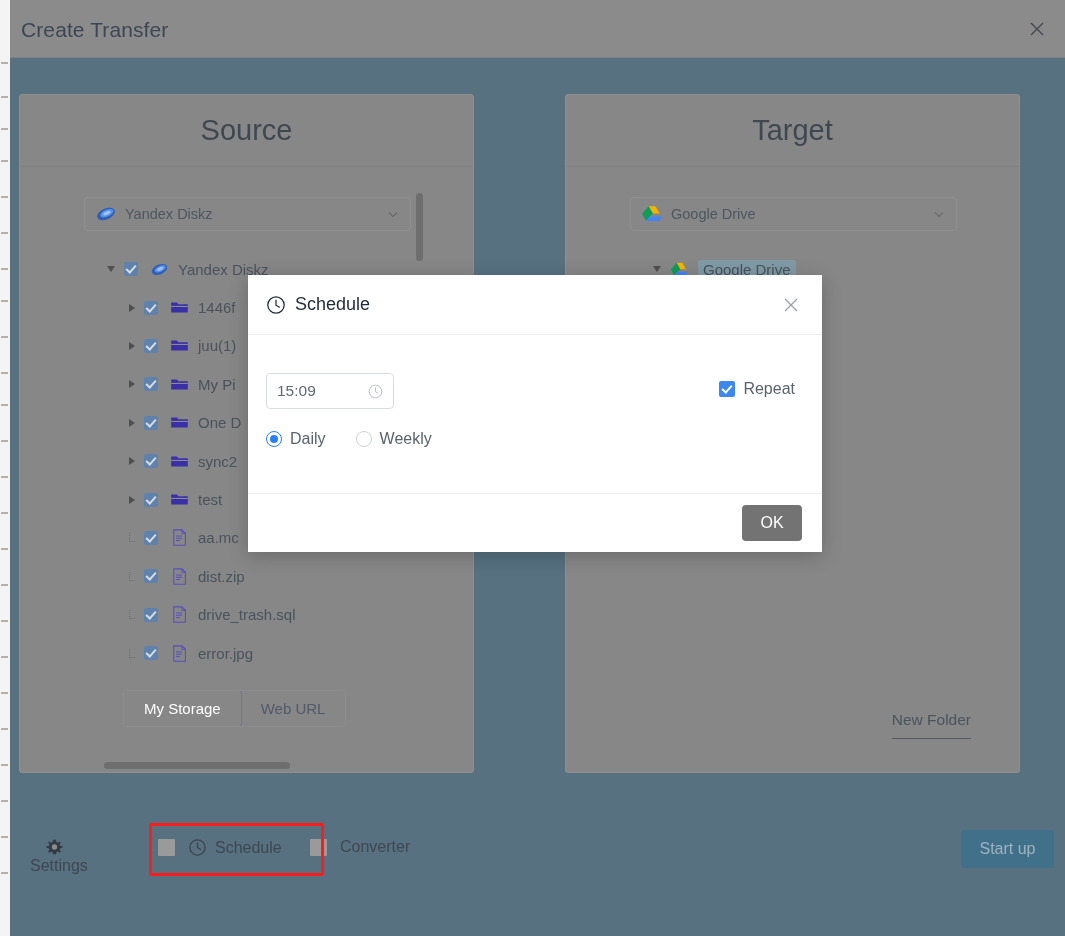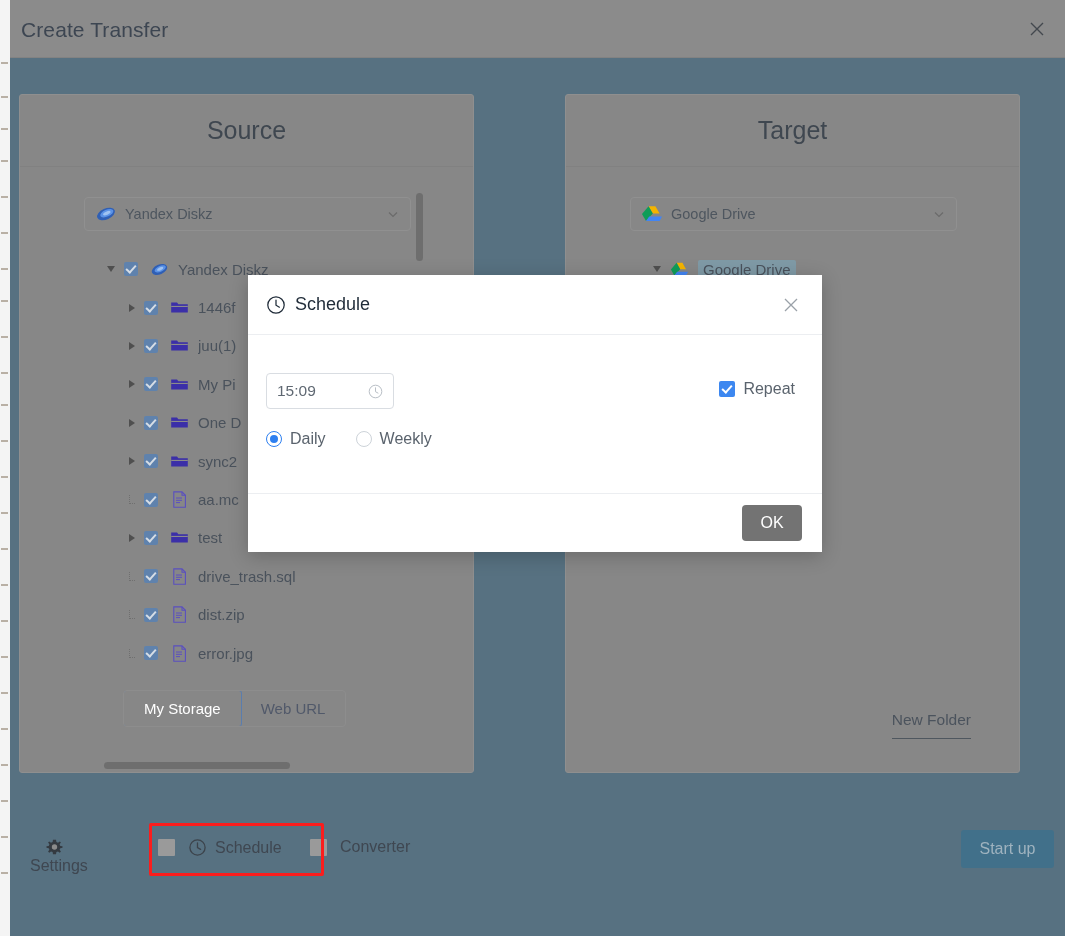--- a/index.html
+++ b/index.html
@@ -56,21 +56,21 @@
     border: 1px solid #8f8f8f;
     border-radius: 3px;
   }
   #panel-source { left: 9px; }
   #panel-target { left: 555px; }
 
   .panel-head {
     height: 72px; border-bottom: 1px solid #818181;
     display: flex; align-items: center; justify-content: center;
   }
-  .panel-title { font-size: 25px; color: #3f4750; font-weight: 400; }
+  .panel-title { font-size: 29px; color: #3f4750; font-weight: 400; }
 
   .cloud-select {
     position: absolute; left: 64px; top: 102px;
     width: 327px; height: 34px;
     border: 1px solid #909090; border-radius: 4px;
     background: transparent;
     display: flex; align-items: center; padding: 0 10px;
     cursor: pointer;
   }
   .cloud-select .cs-icon { width: 22px; height: 22px; margin-right: 8px; flex: 0 0 auto; }
@@ -384,60 +384,60 @@
             <span class="tri tri-right"></span>
             <span class="cb"></span>
             <span class="ticon"><svg width="19" height="19" viewBox="0 0 19 19">
                 <path d="M1.2 4.6 L7 4.6 L8.4 6.2 L17.8 6.2 L17.8 14.6 L1.2 14.6 Z" fill="#3b2fa8"></path>
                 <rect x="1.2" y="7.9" width="16.6" height="1.1" fill="#8b8b8b"></rect>
               </svg></span>
             <span class="tlabel">sync2</span>
           </div>
           <div class="tree-row">
             <span class="tw indent-1"></span>
+            <span class="tri tri-right"></span>
+            <span class="cb"></span>
+            <span class="ticon"><svg width="19" height="19" viewBox="0 0 19 19">
+                <path d="M1.2 4.6 L7 4.6 L8.4 6.2 L17.8 6.2 L17.8 14.6 L1.2 14.6 Z" fill="#3b2fa8"></path>
+                <rect x="1.2" y="7.9" width="16.6" height="1.1" fill="#8b8b8b"></rect>
+              </svg></span>
+            <span class="tlabel">test</span>
+          </div>
+          <div class="tree-row">
+            <span class="tw indent-1"></span>
             <span class="leaf-dash"></span>
             <span class="cb"></span>
             <span class="ticon"><svg width="19" height="19" viewBox="0 0 19 19">
                 <path d="M3.8 1.9 L12 1.9 L15.4 5.3 L15.4 17.2 L3.8 17.2 Z" fill="none" stroke="#5a4fc0" stroke-width="1.1"></path>
                 <path d="M12 1.9 L12 5.3 L15.4 5.3" fill="none" stroke="#5a4fc0" stroke-width="1.1"></path>
                 <path d="M6 8 H12 M6 10.3 H12 M6 12.6 H10" stroke="#5a4fc0" stroke-width="1"></path>
               </svg></span>
             <span class="tlabel">aa.mc</span>
           </div>
           <div class="tree-row">
             <span class="tw indent-1"></span>
-            <span class="tri tri-right"></span>
-            <span class="cb"></span>
-            <span class="ticon"><svg width="19" height="19" viewBox="0 0 19 19">
-                <path d="M1.2 4.6 L7 4.6 L8.4 6.2 L17.8 6.2 L17.8 14.6 L1.2 14.6 Z" fill="#3b2fa8"></path>
-                <rect x="1.2" y="7.9" width="16.6" height="1.1" fill="#8b8b8b"></rect>
-              </svg></span>
-            <span class="tlabel">test</span>
-          </div>
-          <div class="tree-row">
-            <span class="tw indent-1"></span>
             <span class="leaf-dash"></span>
             <span class="cb"></span>
             <span class="ticon"><svg width="19" height="19" viewBox="0 0 19 19">
                 <path d="M3.8 1.9 L12 1.9 L15.4 5.3 L15.4 17.2 L3.8 17.2 Z" fill="none" stroke="#5a4fc0" stroke-width="1.1"></path>
                 <path d="M12 1.9 L12 5.3 L15.4 5.3" fill="none" stroke="#5a4fc0" stroke-width="1.1"></path>
                 <path d="M6 8 H12 M6 10.3 H12 M6 12.6 H10" stroke="#5a4fc0" stroke-width="1"></path>
               </svg></span>
-            <span class="tlabel">drive_trash.sql</span>
+            <span class="tlabel">dist.zip</span>
           </div>
           <div class="tree-row">
             <span class="tw indent-1"></span>
             <span class="leaf-dash"></span>
             <span class="cb"></span>
             <span class="ticon"><svg width="19" height="19" viewBox="0 0 19 19">
                 <path d="M3.8 1.9 L12 1.9 L15.4 5.3 L15.4 17.2 L3.8 17.2 Z" fill="none" stroke="#5a4fc0" stroke-width="1.1"></path>
                 <path d="M12 1.9 L12 5.3 L15.4 5.3" fill="none" stroke="#5a4fc0" stroke-width="1.1"></path>
                 <path d="M6 8 H12 M6 10.3 H12 M6 12.6 H10" stroke="#5a4fc0" stroke-width="1"></path>
               </svg></span>
-            <span class="tlabel">dist.zip</span>
+            <span class="tlabel">drive_trash.sql</span>
           </div>
           <div class="tree-row">
             <span class="tw indent-1"></span>
             <span class="leaf-dash"></span>
             <span class="cb"></span>
             <span class="ticon"><svg width="19" height="19" viewBox="0 0 19 19">
                 <path d="M3.8 1.9 L12 1.9 L15.4 5.3 L15.4 17.2 L3.8 17.2 Z" fill="none" stroke="#5a4fc0" stroke-width="1.1"></path>
                 <path d="M12 1.9 L12 5.3 L15.4 5.3" fill="none" stroke="#5a4fc0" stroke-width="1.1"></path>
                 <path d="M6 8 H12 M6 10.3 H12 M6 12.6 H10" stroke="#5a4fc0" stroke-width="1"></path>
               </svg></span>

